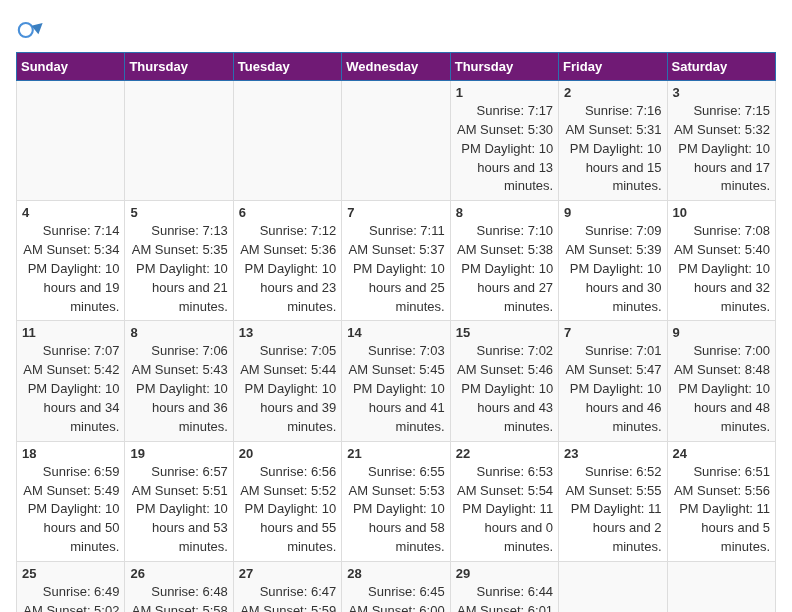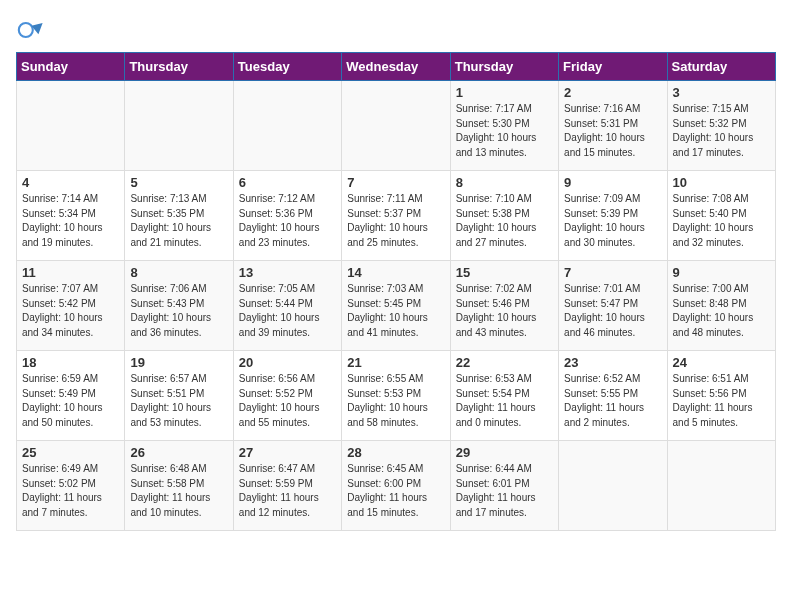--- a/index.html
+++ b/index.html
@@ -75,23 +75,24 @@
       height: 90px;
     }
     .day-number {
       font-size: 13px;
       font-weight: bold;
       color: #333;
       display: block;
       margin-bottom: 2px;
     }
     .day-info {
-      font-size: 10px;
+      font-size: 13px;
       color: #333;
       line-height: 1.45;
+      text-align: right;
     }
     tbody tr:nth-child(odd) td {
       background: #f9f9f9;
     }
     tbody tr:nth-child(even) td {
       background: #fff;
     }
   </style>
 </head>
 <body>

